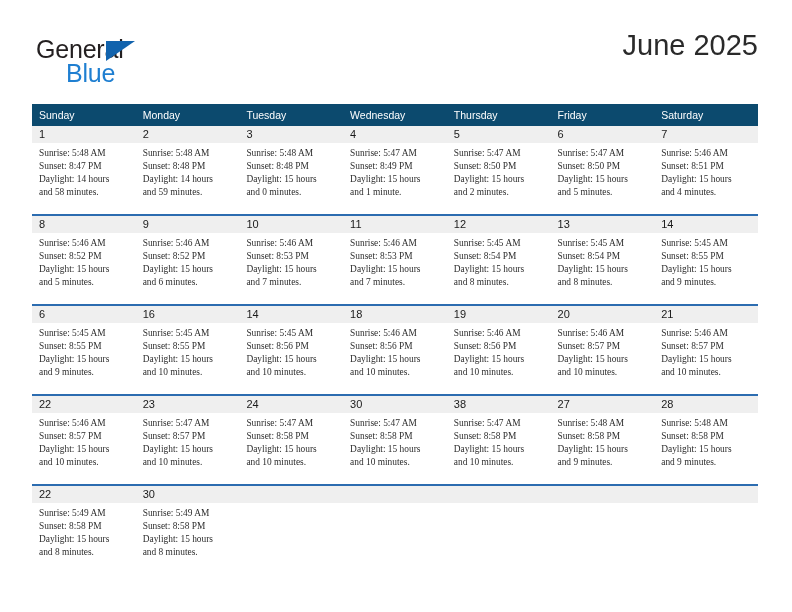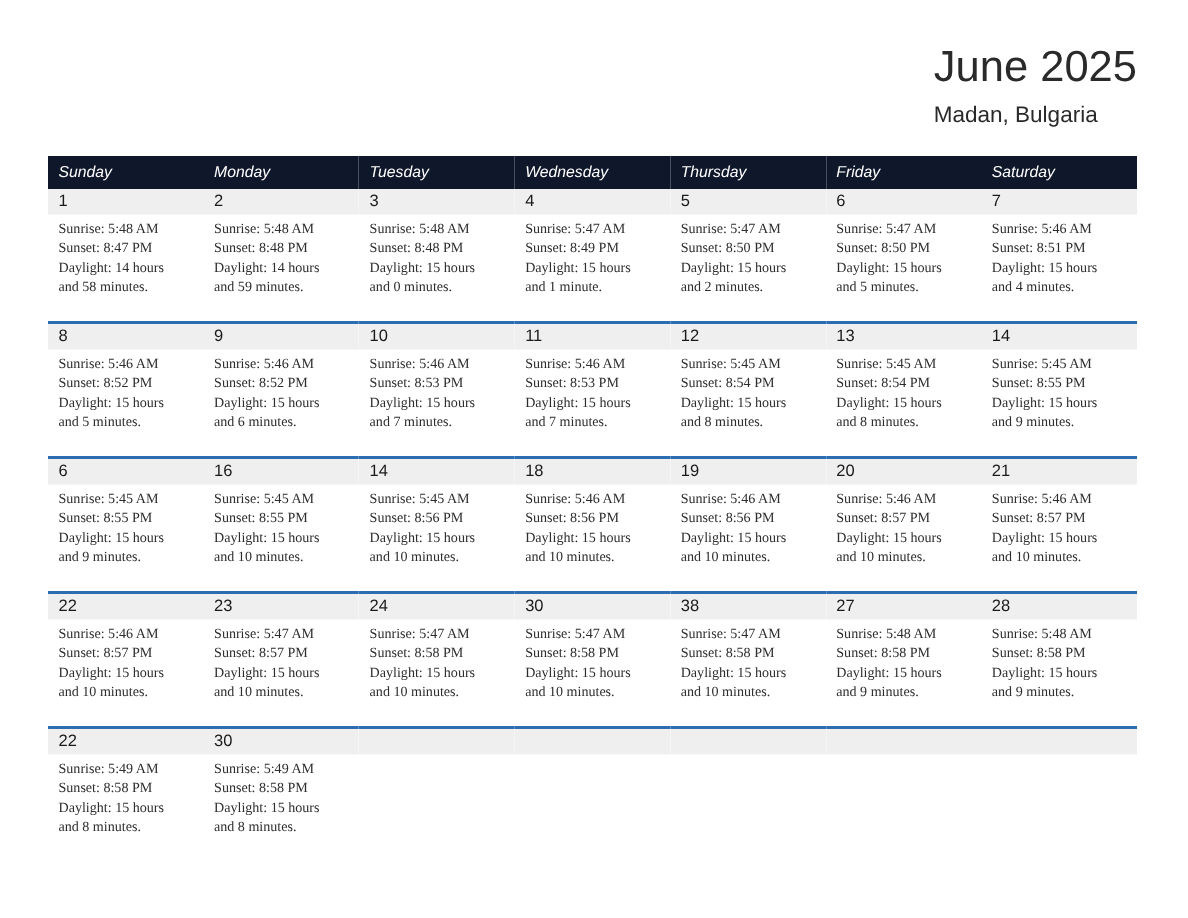--- a/index.html
+++ b/index.html
@@ -87,29 +87,28 @@
     position: absolute;
     left: 32px;
     top: 104px;
     width: 726px;
     border-collapse: collapse;
     table-layout: fixed;
   }
   .calendar col { width: 103.71px; }
 
   .calendar thead th {
-    background: #0f172a;
+    background: #0c4a6e;
     color: #ffffff;
     font-size: 10.5px;
     font-weight: normal;
     text-align: left;
     padding: 5px 0 5px 7px;
     height: 11px;
     font-family: "Liberation Sans", sans-serif;
-    font-style: italic;
   }
 
   .calendar tbody td {
     vertical-align: top;
     padding: 0;
     border-top: 2px solid #2c6cb0;
     background: #ffffff;
     height: 88px;
   }
   .calendar tbody tr:first-child td {
@@ -136,24 +135,28 @@
   .cell-blank {
     background: #ffffff;
   }
   .cell-blank .daynum-band { background: #efefef; }
 </style>
 </head>
 <body>
 
 <div class="page-header">
 
+  <div class="brand">
+    <span class="brand-row1">General</span>
+    <span class="brand-triangle"></span>
+    <span class="brand-row2">Blue</span>
+  </div>
 
   <div class="title-block">
     <div class="cal-title">June 2025</div>
-    <div class="cal-subtitle">Madan, Bulgaria</div>
   </div>
 
 </div>
 
 <table class="calendar">
   <colgroup>
     <col>
       <col>
       <col>
       <col>

